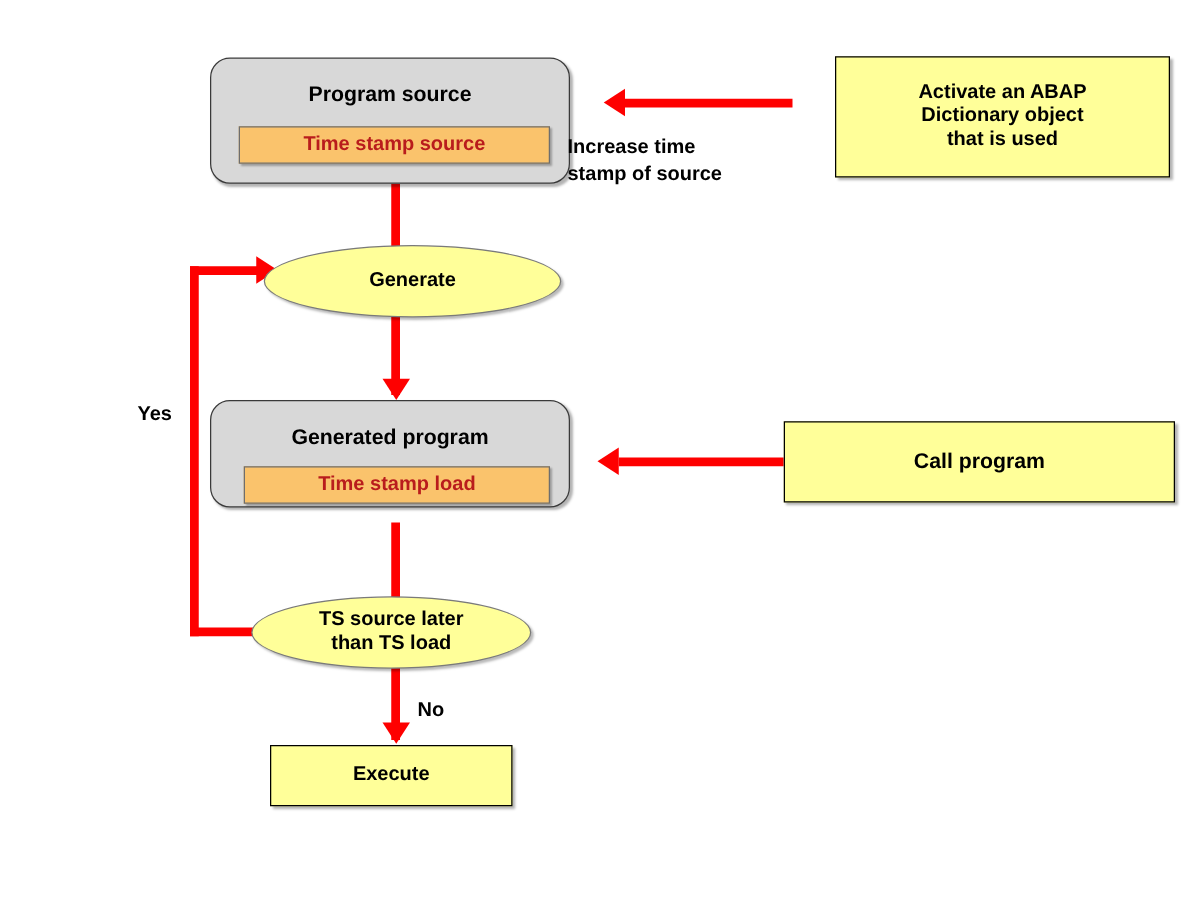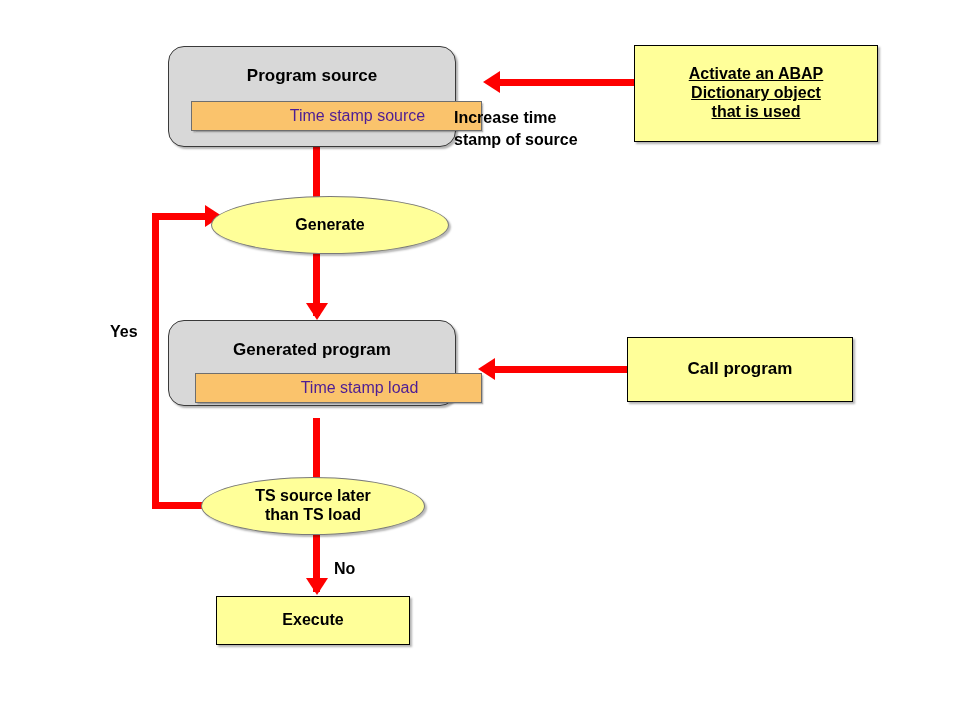--- a/index.html
+++ b/index.html
@@ -45,24 +45,23 @@
     color: #000000;
   }
   .stamp-box {
     position: absolute;
     background: #fac36c;
     border: 1.5px solid #6e6e6e;
     box-shadow: 1.5px 1.5px 1.5px rgba(0,0,0,0.28);
     display: flex;
     align-items: center;
     justify-content: center;
-    font-weight: normal;
+    font-weight: bold;
     font-size: 16px;
-    color: #4c1d95;
-    padding-left: 42px;
+    color: #b91c1c;
   }
 
   
   .yellow-box {
     background: #ffff99;
     border: 1.5px solid #000000;
     box-shadow: 2px 2px 2px rgba(0,0,0,0.30);
     font-size: 16px;
   }
 
@@ -156,25 +155,25 @@
   <div class="node rounded-box" style="left:168px; top:320px; width:288px; height:86px;">
     <div class="box-title" style="top:19px;">Generated program</div>
     <div class="stamp-box" style="left:26px; top:52px; width:243px; height:28px;">Time stamp load</div>
   </div>
 
   <div class="node ellipse" style="left:201px; top:477px; width:224px; height:58px; white-space:pre-line;">TS source later
 than TS load</div>
 
   <div class="node yellow-box" style="left:216px; top:596px; width:194px; height:49px; font-size:16px;">Execute</div>
 
-  <div class="node yellow-box" style="left:634px; top:45px; width:244px; height:97px; white-space:pre-line;text-decoration:underline;">Activate an ABAP
+  <div class="node yellow-box" style="left:668px; top:45px; width:268px; height:97px; white-space:pre-line;">Activate an ABAP
 Dictionary object
 that is used</div>
 
-  <div class="node yellow-box" style="left:627px; top:337px; width:226px; height:65px; font-size:17px;">Call program</div>
+  <div class="node yellow-box" style="left:627px; top:337px; width:313px; height:65px; font-size:17px;">Call program</div>
 
   <div class="caption" style="left:454px; top:107px;">Increase time
 stamp of source</div>
 
   <div class="caption" style="left:110px; top:321px;">Yes</div>
 
   <div class="caption" style="left:334px; top:558px;text-align:center;">No</div>
 
 </div>
 

